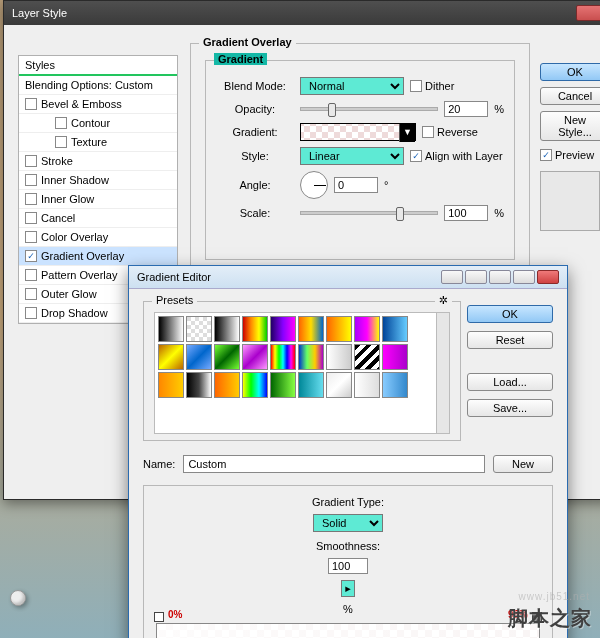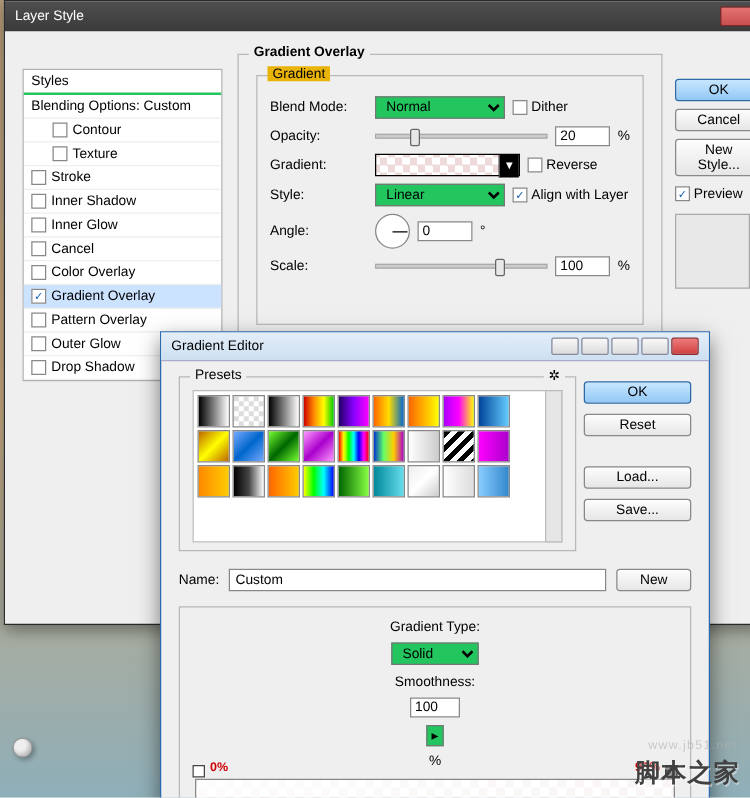--- a/index.html
+++ b/index.html
@@ -10,32 +10,32 @@
 
 .ls-dialog { position: absolute; left: 3px; top: 0; width: 608px; height: 500px; background: #efefef; border: 1px solid #2a2a2a; box-shadow: 0 4px 12px rgba(0,0,0,.4); }
 .ls-title { background: linear-gradient(#4f4f4f, #3a3a3a); color: #fff; padding: 4px 8px; font-size: 11px; display: flex; align-items: center; }
 .ls-title-close { margin-left: auto; width: 26px; height: 16px; background: linear-gradient(#e57373,#c94f4f); border: 1px solid #7a2a2a; border-radius: 2px; }
 .ls-body { position: relative; padding: 14px 10px; }
 
 .styles-panel { position: absolute; left: 14px; top: 30px; width: 160px; border: 1px solid #b0b0b0; background: #fff; }
 .styles-hdr { padding: 3px 6px; border-bottom: 2px solid #22c55e; }
 .style-row { display: flex; align-items: center; gap: 4px; padding: 3px 6px; border-bottom: 1px solid #eee; cursor: default; }
 .style-row.sel { background: #cbe3ff; }
-.style-row.indent { padding-left: 23px; text-align: right; }
+.style-row.indent { padding-left: 36px; text-align: right; }
 .chk { width: 12px; height: 12px; border: 1px solid #888; background: #fff; display: inline-flex; align-items: center; justify-content: center; font-size: 9px; color: #1a62b5; }
 
 
 .go-frame { position: absolute; left: 186px; top: 18px; width: 340px; height: 252px; border: 1px solid #b8b8b8; }
 .go-frame-title { position: absolute; left: 8px; top: -8px; background: #efefef; padding: 0 4px; font-weight: bold; }
 .go-inner { position: absolute; left: 14px; top: 16px; width: 310px; height: 200px; border: 1px solid #b8b8b8; }
-.go-inner-title { position: absolute; left: 8px; top: -8px; background: #eab308; padding: 0 4px; font-weight: normal; }
+.go-inner-title { position: absolute; left: 8px; top: -8px; background: #14b8a6; padding: 0 4px; font-weight: bold; }
 .go-content { padding: 16px 10px 8px 10px; }
 .go-row { display: flex; align-items: center; margin-bottom: 6px; gap: 6px; }
-.go-lbl { width: 78px; text-align: left; }
-.go-select { border: 1px solid #777; background: #22c55e; padding: 1px 4px; font-size: 11px; }
+.go-lbl { width: 78px; text-align: center; }
+.go-select { border: 1px solid #777; background: #5eead4; padding: 1px 4px; font-size: 11px; }
 .go-chklbl { display: flex; align-items: center; gap: 3px; }
 .slider { flex: 1; height: 4px; background: #ccc; border: 1px solid #aaa; position: relative; min-width: 110px; }
 .slider-thumb { position: absolute; top: -5px; width: 8px; height: 14px; background: #e8e8e8; border: 1px solid #666; border-radius: 2px; }
 .numbox { width: 44px; border: 1px solid #888; background: #fff; padding: 1px 3px; }
 .grad-swatch { width: 116px; height: 18px; border: 1px solid #000; background: repeating-conic-gradient(#fff 0% 25%, #eedada 0% 50%) 50%/12px 12px; display: flex; }
 .grad-dd { width: 16px; height: 18px; background: #000; color: #fff; text-align: center; line-height: 16px; font-size: 9px; border-left: 1px solid #555; }
 .angle-dial { width: 28px; height: 28px; border: 1px solid #888; border-radius: 50%; background: #fff; position: relative; }
 .angle-dial::after { content: ""; position: absolute; left: 50%; top: 50%; width: 12px; height: 1px; background: #000; transform-origin: 0 0; transform: rotate(0deg); }
 .def-btn { border: 1px solid #888; background: linear-gradient(#fdfdfd,#e6e6e6); padding: 2px 12px; border-radius: 3px; cursor: pointer; }
 .def-row { display: flex; gap: 10px; justify-content: center; margin-top: 4px; }
@@ -103,20 +103,24 @@
       </div>
       <div class="preview-box"></div>
     </div>
 
     <div class="styles-panel">
       <div class="styles-hdr">Styles</div>
       <div class="style-row">
         <span>Blending Options: Custom</span>
       </div>
       <div id="effects-container">
+          <div class="style-row">
+            <span class="chk"></span>
+            <span>Bevel &amp; Emboss</span>
+          </div>
           <div class="style-row indent">
             <span class="chk"></span>
             <span>Contour</span>
           </div>
           <div class="style-row indent">
             <span class="chk"></span>
             <span>Texture</span>
           </div>
           <div class="style-row">
             <span class="chk"></span>

